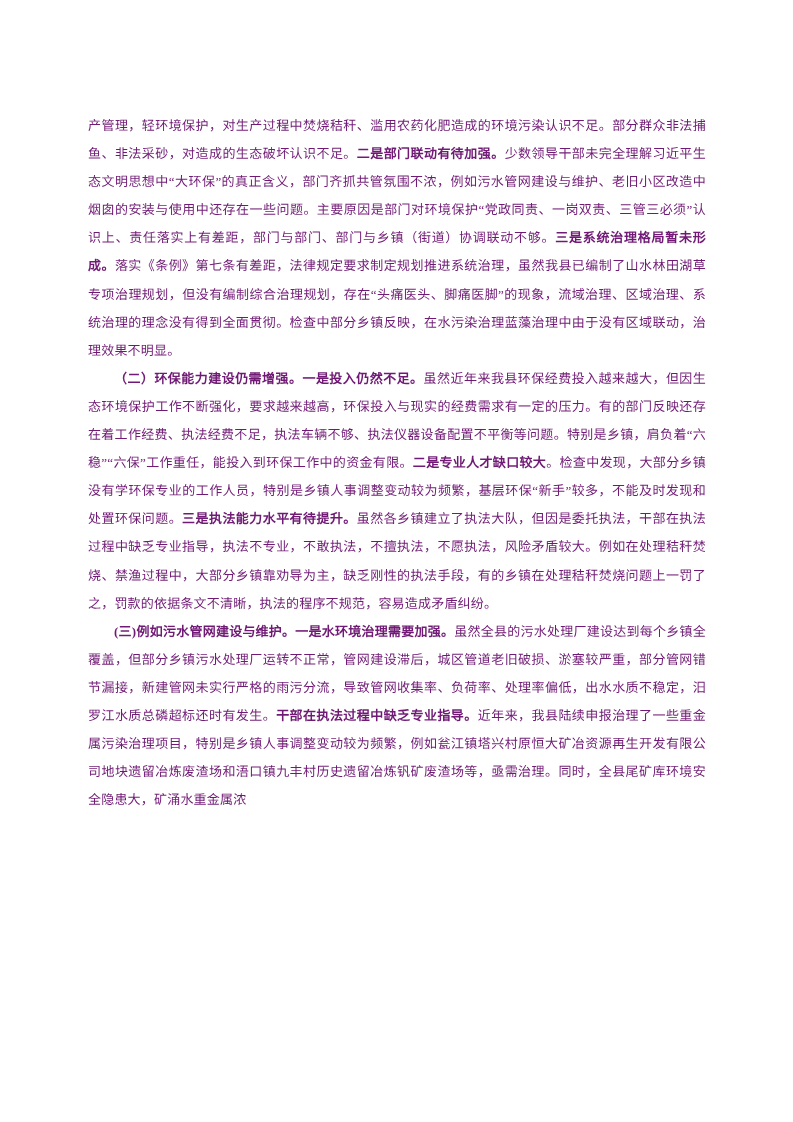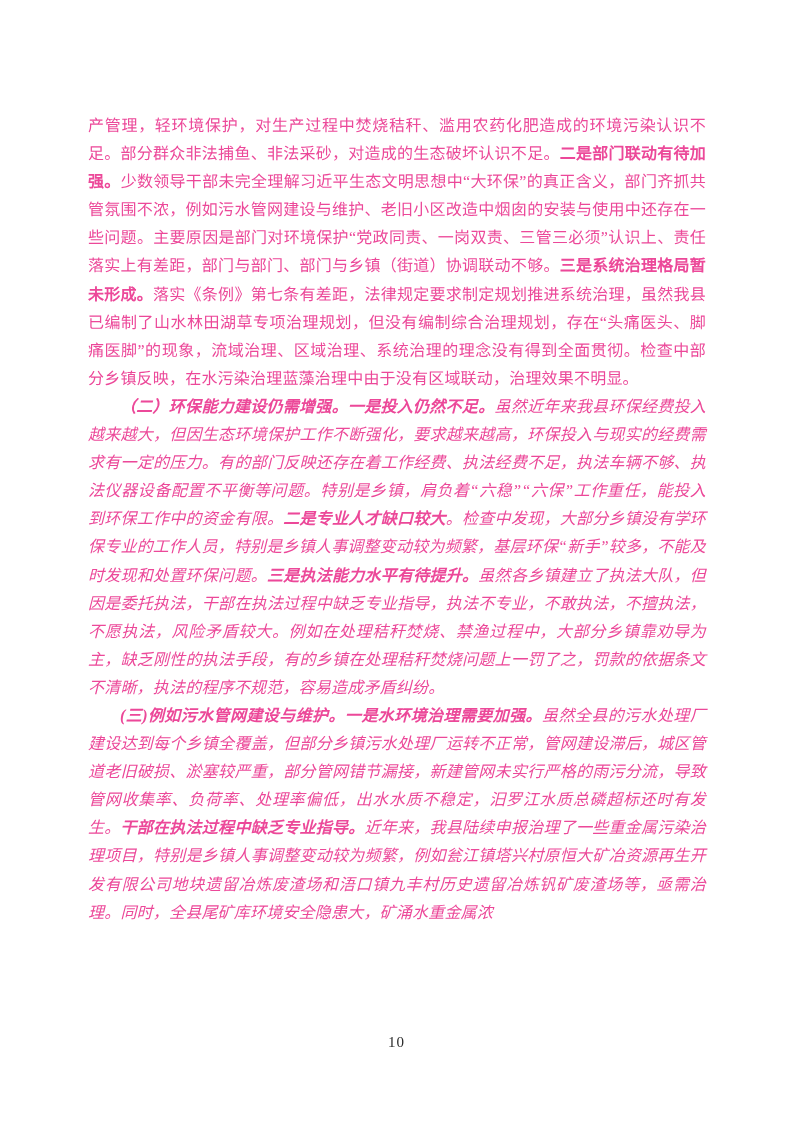--- a/index.html
+++ b/index.html
@@ -19,30 +19,29 @@
     position: absolute;
     top: 112px;
     left: 88px;
     width: 618px;
     color: #1e1e1e;
   }
   .doc-body p {
     margin: 0;
     padding: 0;
     font-family: "Liberation Serif", "DejaVu Serif", serif;
-    font-size: 16px;
+    font-size: 13px;
     line-height: 28.1px;
     text-align: justify;
     text-justify: inter-character;
     letter-spacing: 0.2px;
-    color: #ec4899;
+    color: #701a75;
   }
   .doc-body p.indent {
     text-indent: 2em;
-    font-style: italic;
   }
   .doc-body span.bold {
     font-weight: 700;
   }
   .footer {
     position: absolute;
     top: 1033px;
     left: 0;
     width: 793px;
     text-align: center;
@@ -56,16 +55,13 @@
 </style>
 </head>
 <body>
 
 <div class="page">
   <div class="doc-body">
       <p><span>产管理，轻环境保护，对生产过程中焚烧秸秆、滥用农药化肥造成的环境污染认识不足。部分群众非法捕鱼、非法采砂，对造成的生态破坏认识不足。</span><span class="bold">二是部门联动有待加强。</span><span>少数领导干部未完全理解习近平生态文明思想中“大环保”的真正含义，部门齐抓共管氛围不浓，例如污水管网建设与维护、老旧小区改造中烟囱的安装与使用中还存在一些问题。主要原因是部门对环境保护“党政同责、一岗双责、三管三必须”认识上、责任落实上有差距，部门与部门、部门与乡镇（街道）协调联动不够。</span><span class="bold">三是系统治理格局暂未形成。</span><span>落实《条例》第七条有差距，法律规定要求制定规划推进系统治理，虽然我县已编制了山水林田湖草专项治理规划，但没有编制综合治理规划，存在“头痛医头、脚痛医脚”的现象，流域治理、区域治理、系统治理的理念没有得到全面贯彻。检查中部分乡镇反映，在水污染治理蓝藻治理中由于没有区域联动，治理效果不明显。</span></p>
       <p class="indent"><span class="bold">（二）环保能力建设仍需增强。一是投入仍然不足。</span><span>虽然近年来我县环保经费投入越来越大，但因生态环境保护工作不断强化，要求越来越高，环保投入与现实的经费需求有一定的压力。有的部门反映还存在着工作经费、执法经费不足，执法车辆不够、执法仪器设备配置不平衡等问题。特别是乡镇，肩负着“六稳”“六保”工作重任，能投入到环保工作中的资金有限。</span><span class="bold">二是专业人才缺口较大</span><span>。检查中发现，大部分乡镇没有学环保专业的工作人员，特别是乡镇人事调整变动较为频繁，基层环保“新手”较多，不能及时发现和处置环保问题。</span><span class="bold">三是执法能力水平有待提升。</span><span>虽然各乡镇建立了执法大队，但因是委托执法，干部在执法过程中缺乏专业指导，执法不专业，不敢执法，不擅执法，不愿执法，风险矛盾较大。例如在处理秸秆焚烧、禁渔过程中，大部分乡镇靠劝导为主，缺乏刚性的执法手段，有的乡镇在处理秸秆焚烧问题上一罚了之，罚款的依据条文不清晰，执法的程序不规范，容易造成矛盾纠纷。</span></p>
       <p class="indent"><span class="bold">(三)例如污水管网建设与维护。一是水环境治理需要加强。</span><span>虽然全县的污水处理厂建设达到每个乡镇全覆盖，但部分乡镇污水处理厂运转不正常，管网建设滞后，城区管道老旧破损、淤塞较严重，部分管网错节漏接，新建管网未实行严格的雨污分流，导致管网收集率、负荷率、处理率偏低，出水水质不稳定，汨罗江水质总磷超标还时有发生。</span><span class="bold">干部在执法过程中缺乏专业指导。</span><span>近年来，我县陆续申报治理了一些重金属污染治理项目，特别是乡镇人事调整变动较为频繁，例如瓮江镇塔兴村原恒大矿冶资源再生开发有限公司地块遗留冶炼废渣场和浯口镇九丰村历史遗留冶炼钒矿废渣场等，亟需治理。同时，全县尾矿库环境安全隐患大，矿涌水重金属浓</span></p>
     </div>
-  <div class="footer">
-    <span class="page-number">10</span>
-  </div>
 </div>
 
 </body></html>

